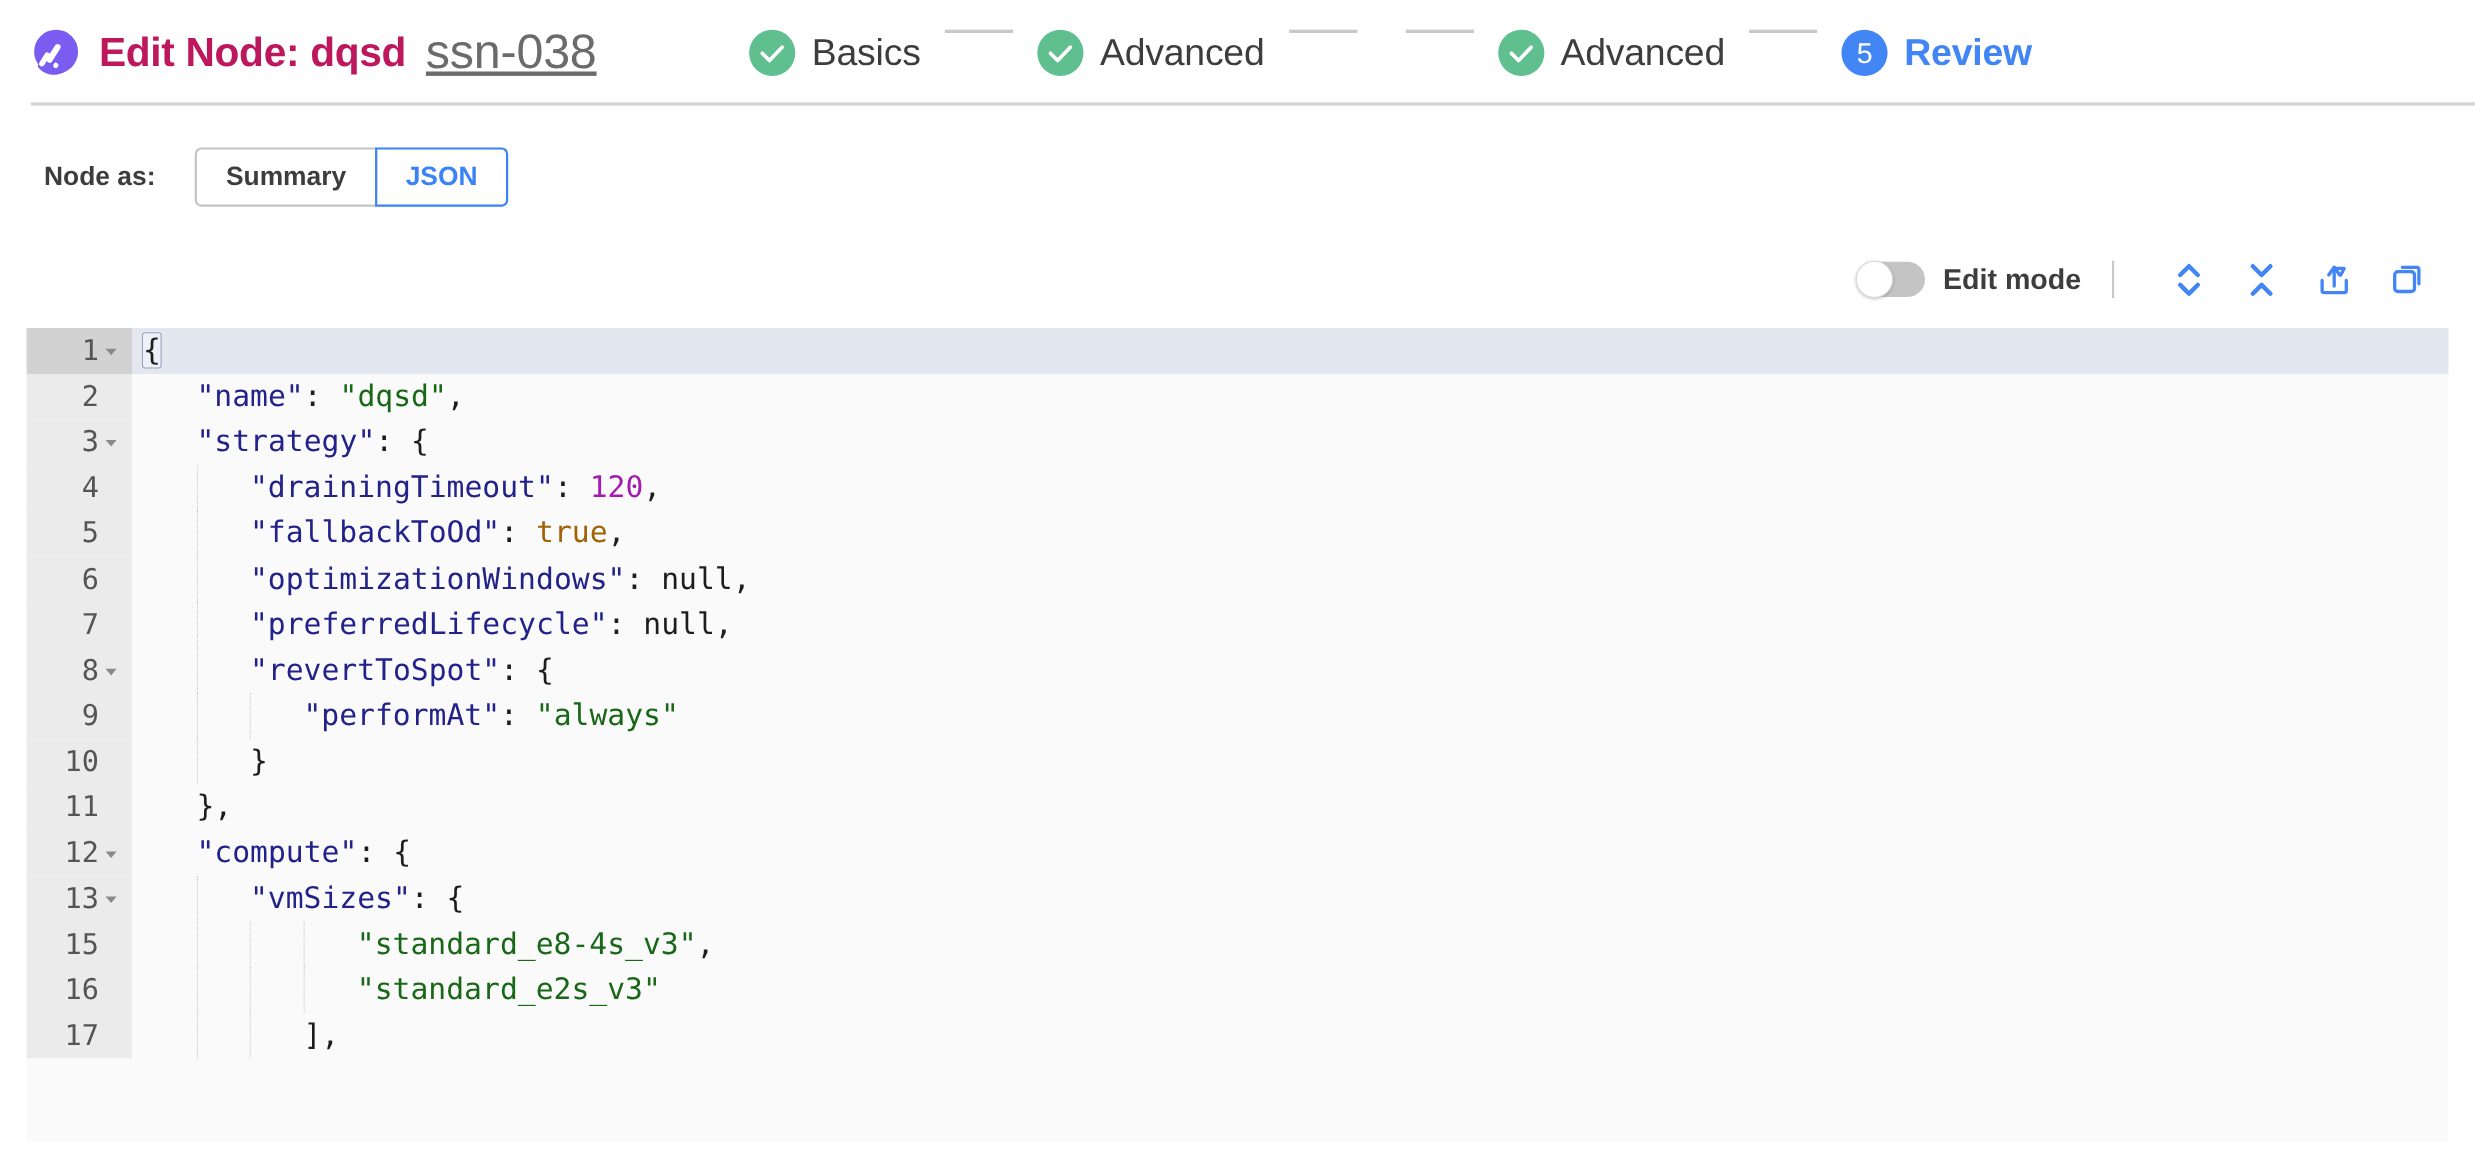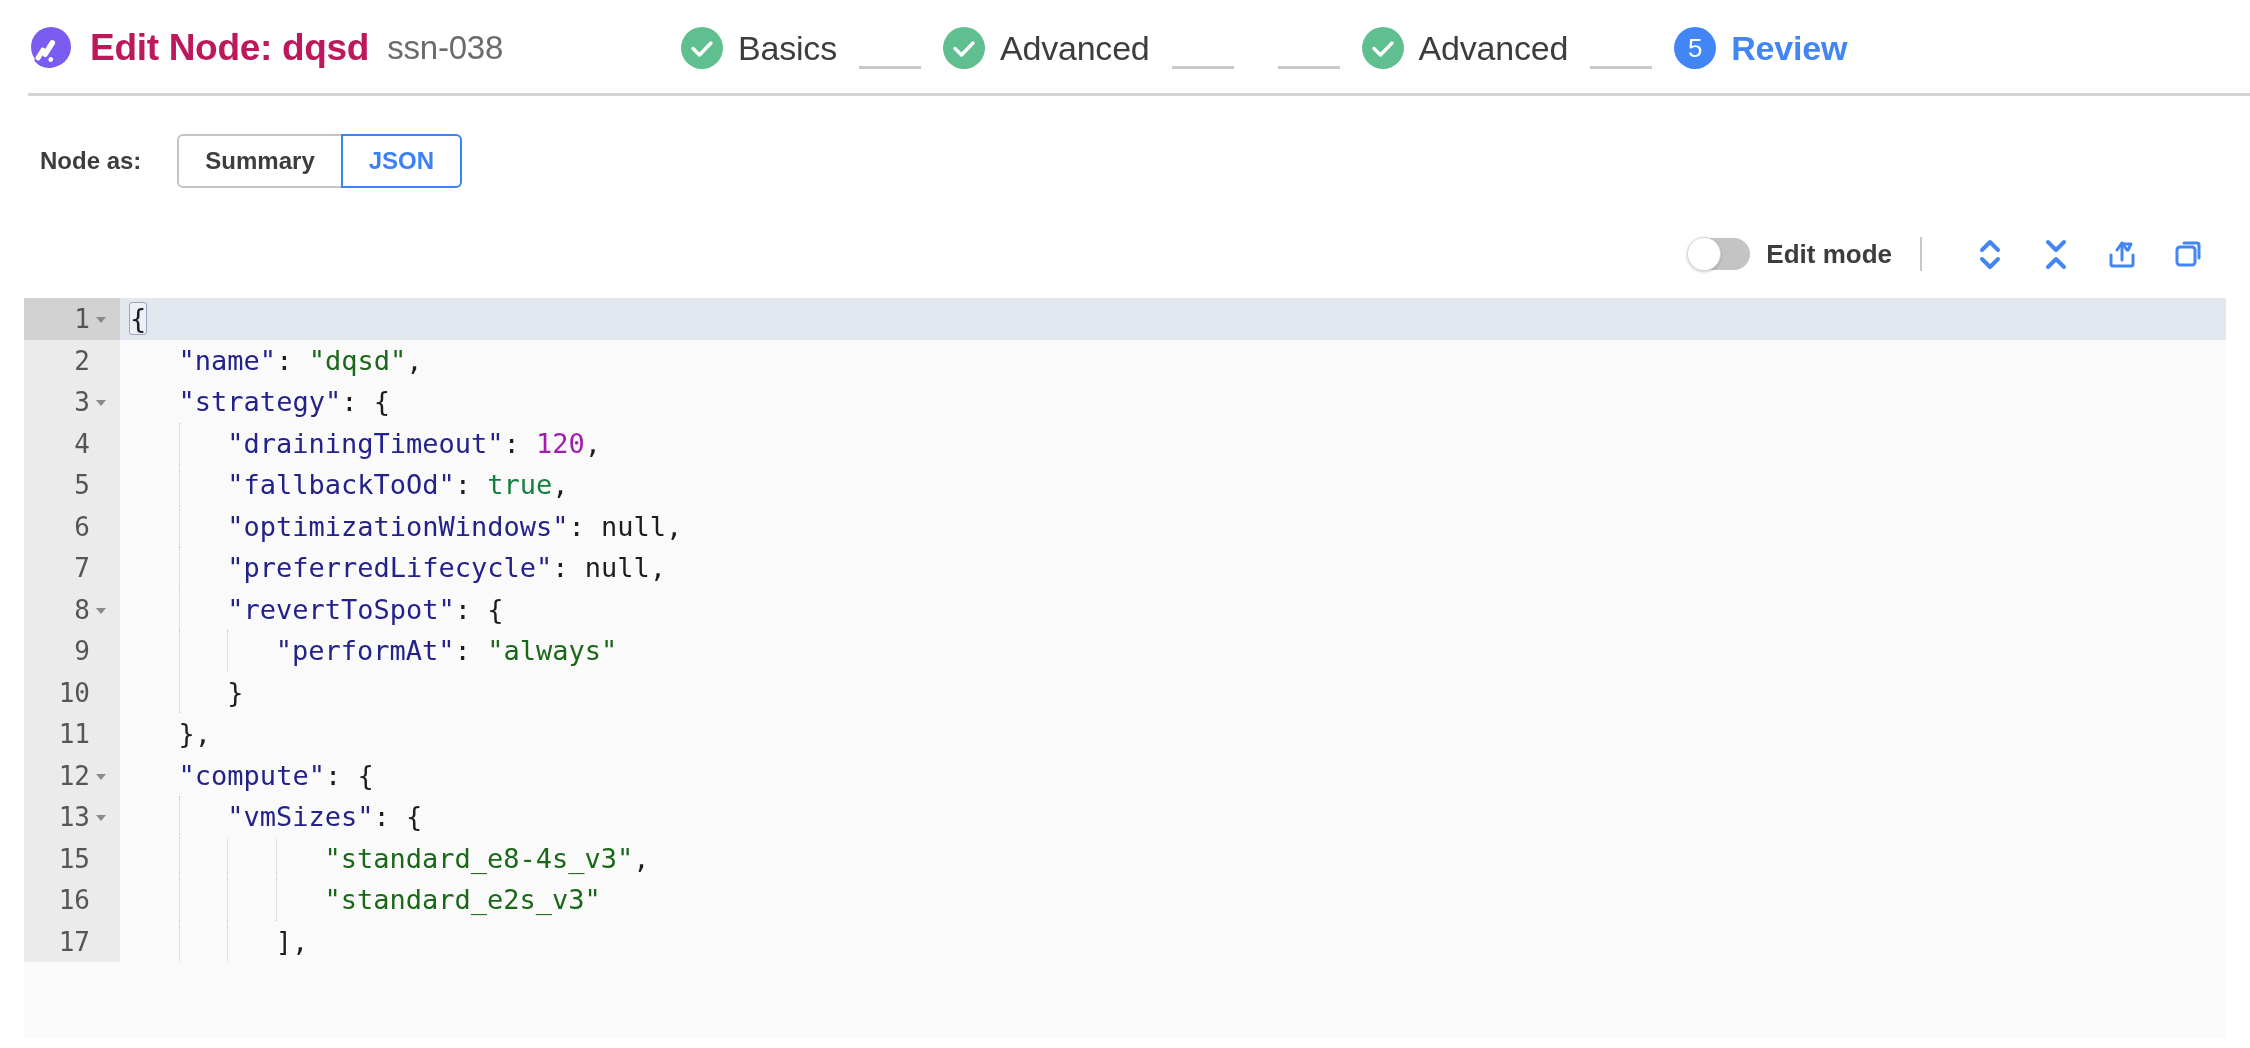--- a/index.html
+++ b/index.html
@@ -38,30 +38,31 @@
     flex: 0 0 46px;
     display: block;
   }
   .page-title {
     font-size: 37px;
     font-weight: bold;
     color: #be185d;
     letter-spacing: -0.3px;
   }
   .page-subtitle {
-    font-size: 33px;
+    font-size: 44px;
     font-weight: normal;
     color: #6b6b6b;
     letter-spacing: -0.2px;
+    text-decoration: underline;
   }
 
   
   .stepper {
     display: flex;
-    align-items: flex-end;
+    align-items: flex-start;
     flex: 1;
     padding-right: 8px;
   }
   .step {
     display: flex;
     align-items: center;
     gap: 15px;
     flex: 0 0 auto;
   }
   .step-circle {
@@ -222,21 +223,21 @@
     padding-left: 10px;
     font-size: 27px;
     line-height: 41.5px;
     white-space: pre;
     color: #222222;
     position: relative;
   }
   .tok-key   { color: #22228a; }
   .tok-str   { color: #186818; }
   .tok-num   { color: #a21caf; }
-  .tok-bool  { color: #15803d; }
+  .tok-bool  { color: #a16207; }
   .tok-null  { color: #1d1d1d; }
   .tok-punc  { color: #1d1d1d; }
   .bracket-box {
     outline: 1px solid #9aa5bb;
     background: #edf0f7;
     border-radius: 2px;
   }
   .indent-guides {
     position: absolute;
     top: 0; left: 0; bottom: 0;

